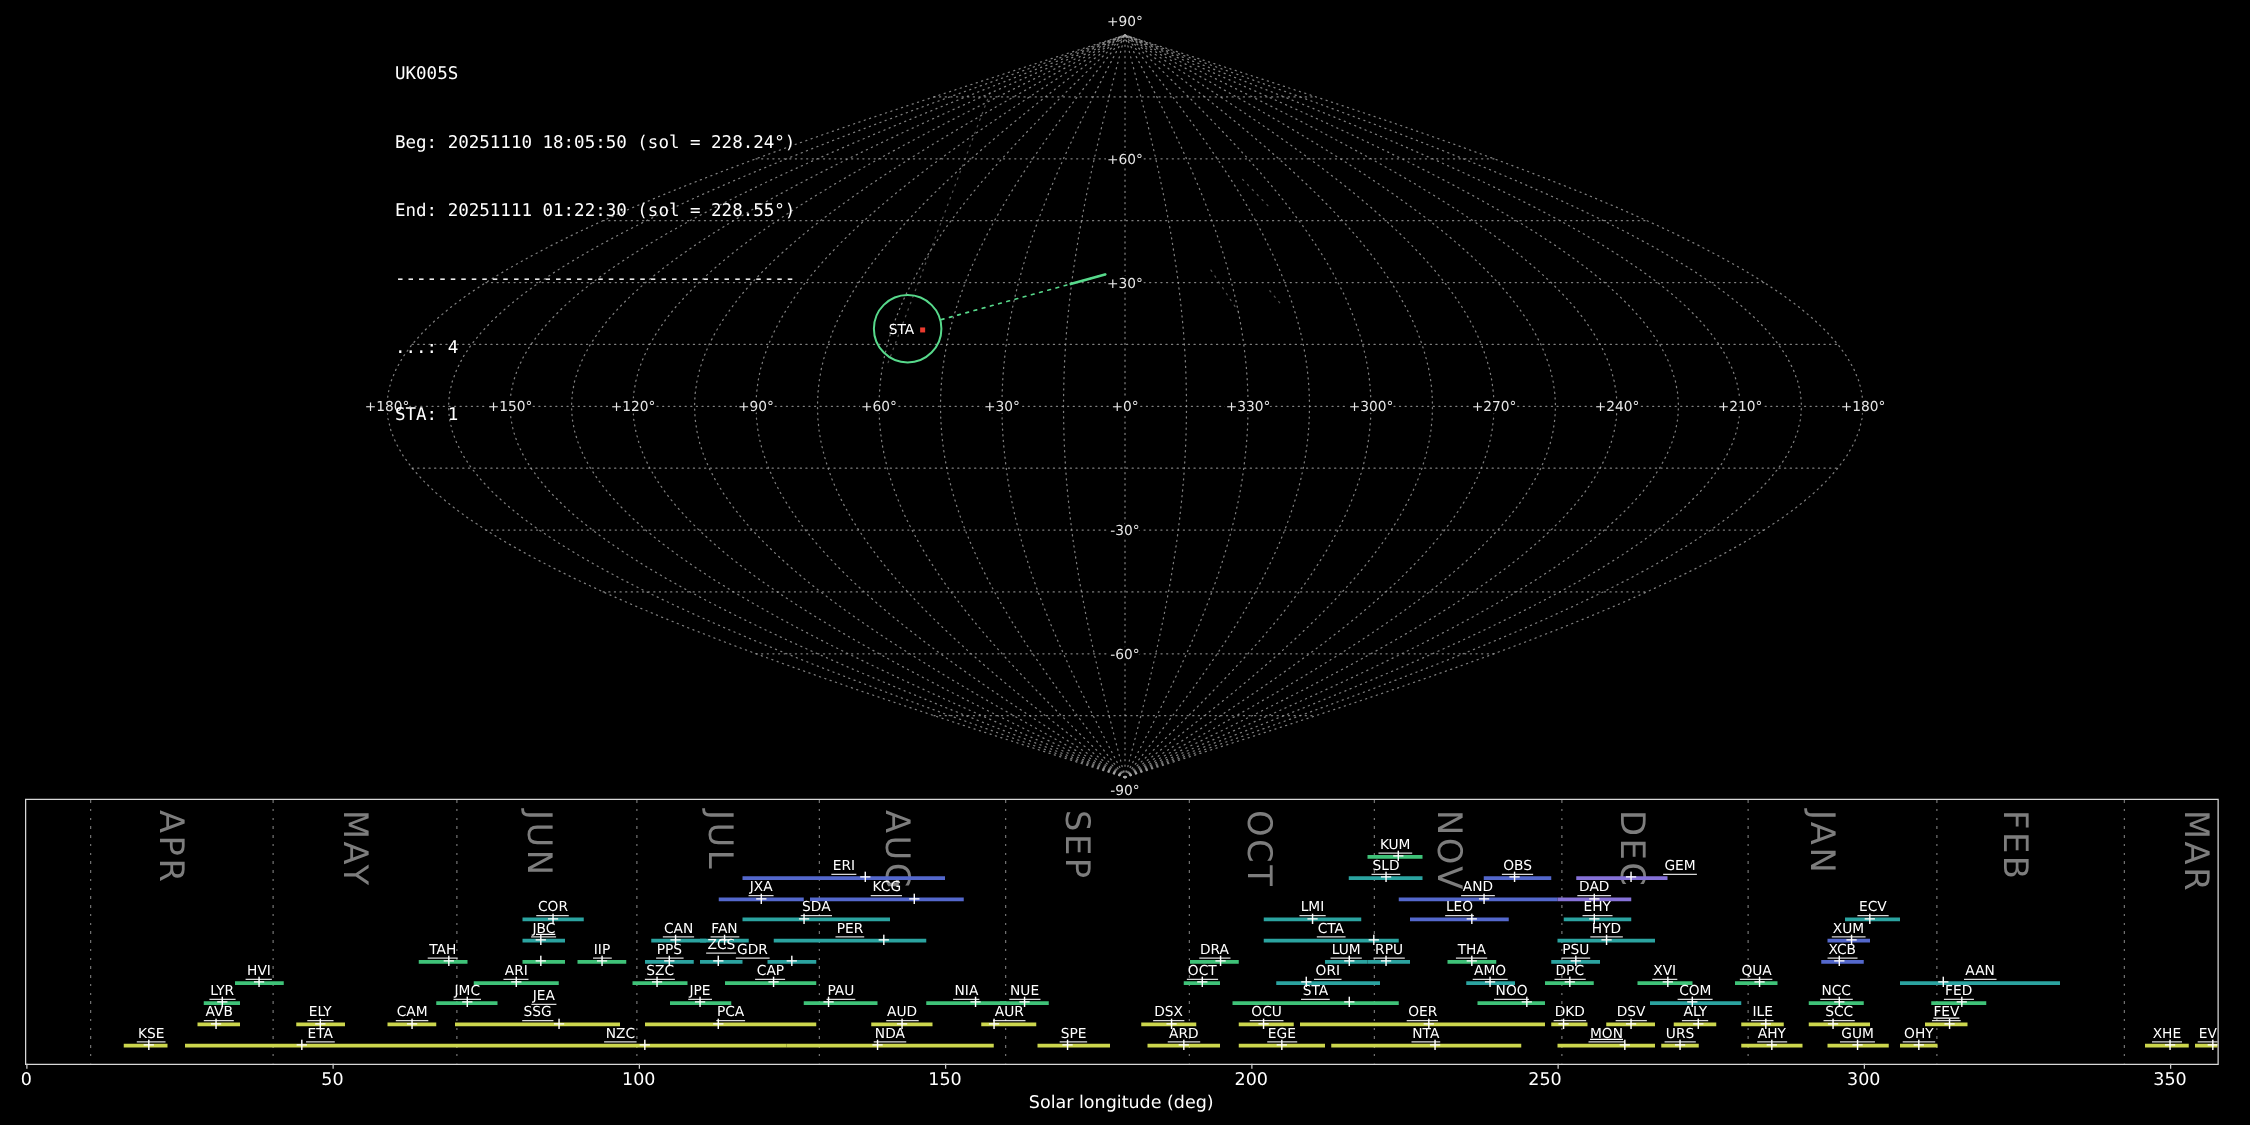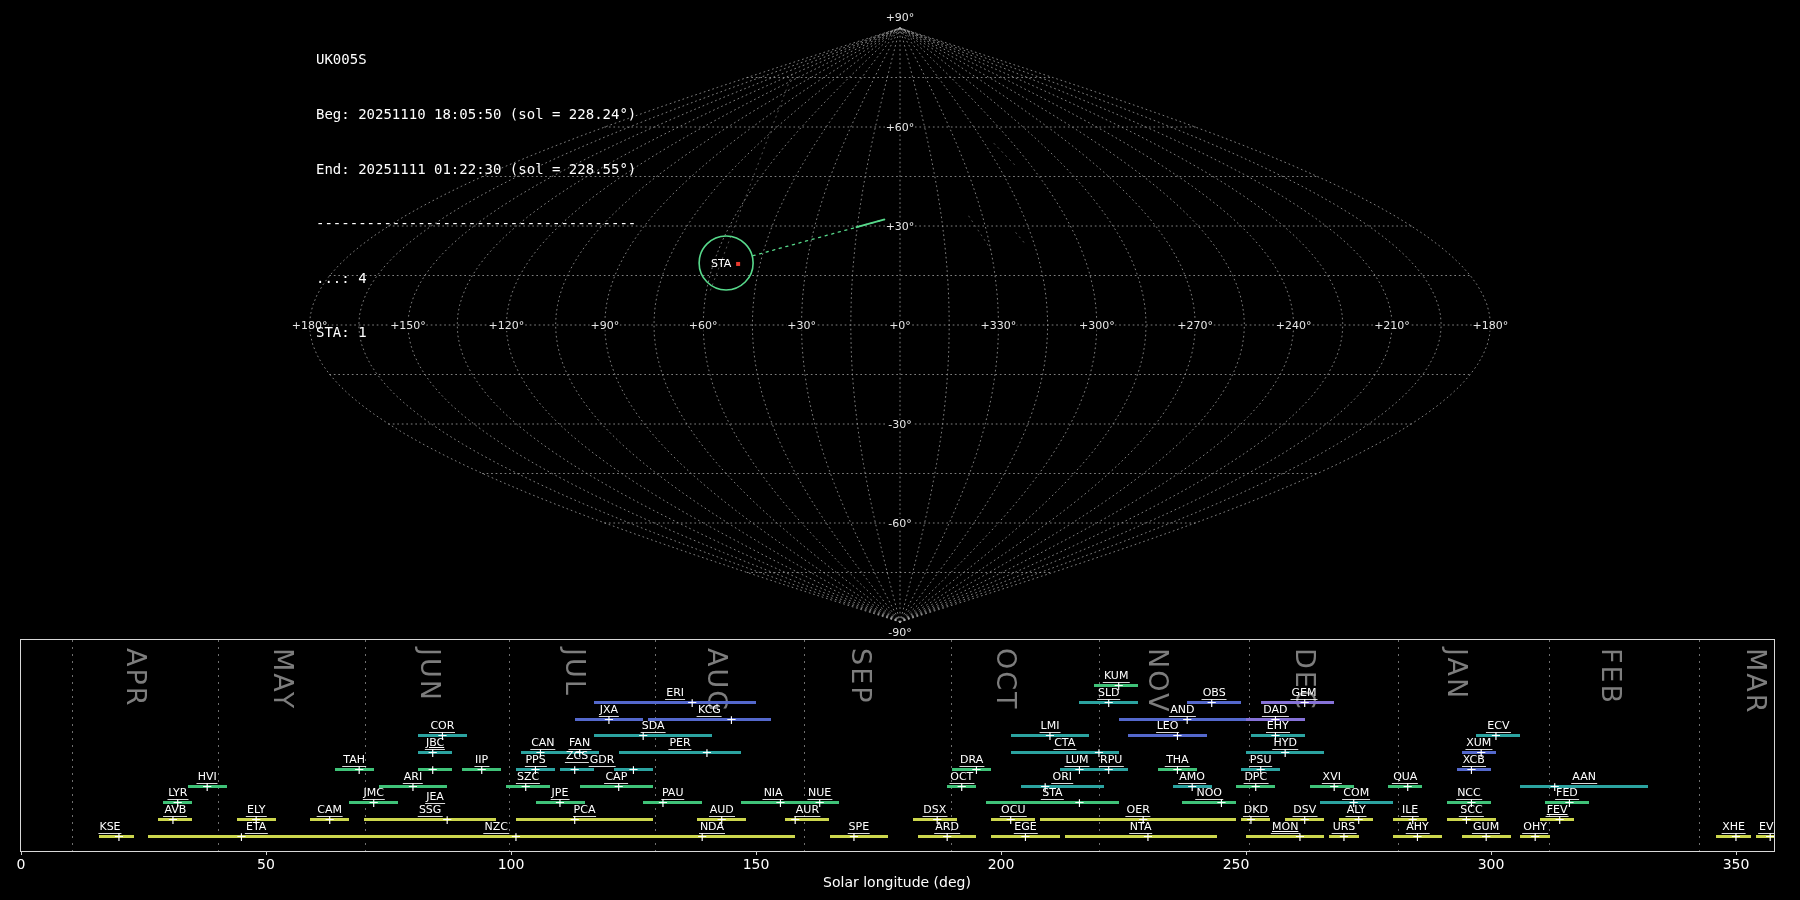--- a/index.html
+++ b/index.html
@@ -138,21 +138,21 @@
       <div class="peak" style="left: 671.3px; top: 62.75px;">+</div>
       <div class="slabel" style="left: 654.15px; top: 46.75px;">ERI</div>
       <div class="bar" style="left: 1058.4px; width: 58.8px; top: 60.75px; background: rgb(43, 163, 160);"></div>
       <div class="peak" style="left: 1087.8px; top: 62.75px;">+</div>
       <div class="slabel" style="left: 1087.8px; top: 46.75px;">SLD</div>
       <div class="bar" style="left: 1166.2px; width: 53.9px; top: 60.75px; background: rgb(84, 104, 204);"></div>
       <div class="peak" style="left: 1190.7px; top: 62.75px;">+</div>
       <div class="slabel" style="left: 1193.15px; top: 46.75px;">OBS</div>
       <div class="bar" style="left: 1239.7px; width: 73.5px; top: 60.75px; background: rgb(134, 114, 216);"></div>
       <div class="peak" style="left: 1283.8px; top: 62.75px;">+</div>
-      <div class="slabel" style="left: 1283px; top: 46.75px;">GEM</div>
+      <div class="slabel" style="left: 1323px; top: 46.75px;">GEM</div>
       <div class="bar" style="left: 553.7px; width: 68.6px; top: 77.5px; background: rgb(84, 104, 204);"></div>
       <div class="peak" style="left: 588px; top: 79.5px;">+</div>
       <div class="slabel" style="left: 588px; top: 63.5px;">JXA</div>
       <div class="bar" style="left: 627.2px; width: 122.5px; top: 77.5px; background: rgb(84, 104, 204);"></div>
       <div class="peak" style="left: 710.5px; top: 79.5px;">+</div>
       <div class="slabel" style="left: 688.45px; top: 63.5px;">KCG</div>
       <div class="bar" style="left: 1097.6px; width: 127.4px; top: 77.5px; background: rgb(84, 104, 204);"></div>
       <div class="peak" style="left: 1166.2px; top: 79.5px;">+</div>
       <div class="slabel" style="left: 1161.3px; top: 63.5px;">AND</div>
       <div class="bar" style="left: 1225px; width: 58.8px; top: 77.5px; background: rgb(134, 114, 216);"></div>
@@ -342,21 +342,21 @@
       <div class="peak" style="left: 1391.6px; top: 180px;">+</div>
       <div class="slabel" style="left: 1389.15px; top: 164px;">ILE</div>
       <div class="bar" style="left: 1425.9px; width: 49px; top: 178px; background: rgb(204, 214, 77);"></div>
       <div class="peak" style="left: 1445.5px; top: 180px;">+</div>
       <div class="slabel" style="left: 1450.4px; top: 164px;">SCC</div>
       <div class="bar" style="left: 1519px; width: 34.3px; top: 178px; background: rgb(204, 214, 77);"></div>
       <div class="peak" style="left: 1538.6px; top: 180px;">+</div>
       <div class="slabel" style="left: 1536.15px; top: 164px; text-decoration: underline;">FEV</div>
       <div class="bar" style="left: 78.4px; width: 34.3px; top: 194.75px; background: rgb(204, 214, 77);"></div>
       <div class="peak" style="left: 98px; top: 196.75px;">+</div>
-      <div class="slabel" style="left: 89px; top: 180.75px;">KSE</div>
+      <div class="slabel" style="left: 100px; top: 180.75px;">KSE</div>
       <div class="bar" style="left: 127.4px; width: 215.6px; top: 194.75px; background: rgb(204, 214, 77);"></div>
       <div class="peak" style="left: 220.5px; top: 196.75px;">+</div>
       <div class="slabel" style="left: 235.2px; top: 180.75px;">ETA</div>
       <div class="bar" style="left: 343px; width: 264.6px; top: 194.75px; background: rgb(204, 214, 77);"></div>
       <div class="peak" style="left: 494.9px; top: 196.75px;">+</div>
       <div class="slabel" style="left: 475.3px; top: 180.75px;">NZC</div>
       <div class="bar" style="left: 607.6px; width: 166.6px; top: 194.75px; background: rgb(204, 214, 77);"></div>
       <div class="peak" style="left: 681.1px; top: 196.75px;">+</div>
       <div class="slabel" style="left: 690.9px; top: 180.75px;">NDA</div>
       <div class="bar" style="left: 808.5px; width: 58.8px; top: 194.75px; background: rgb(204, 214, 77);"></div>

